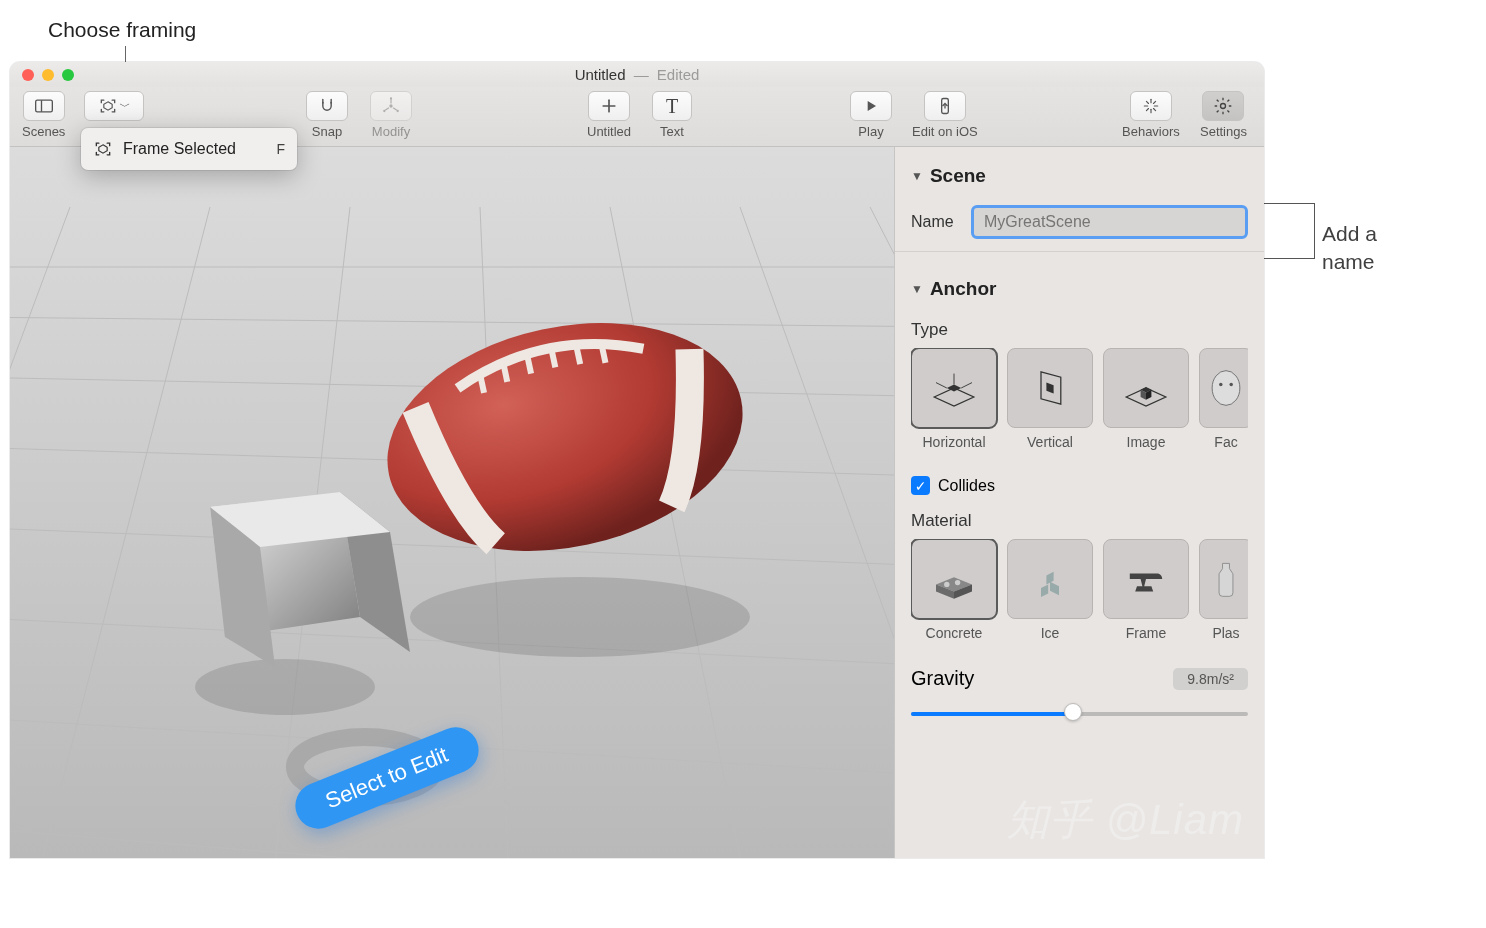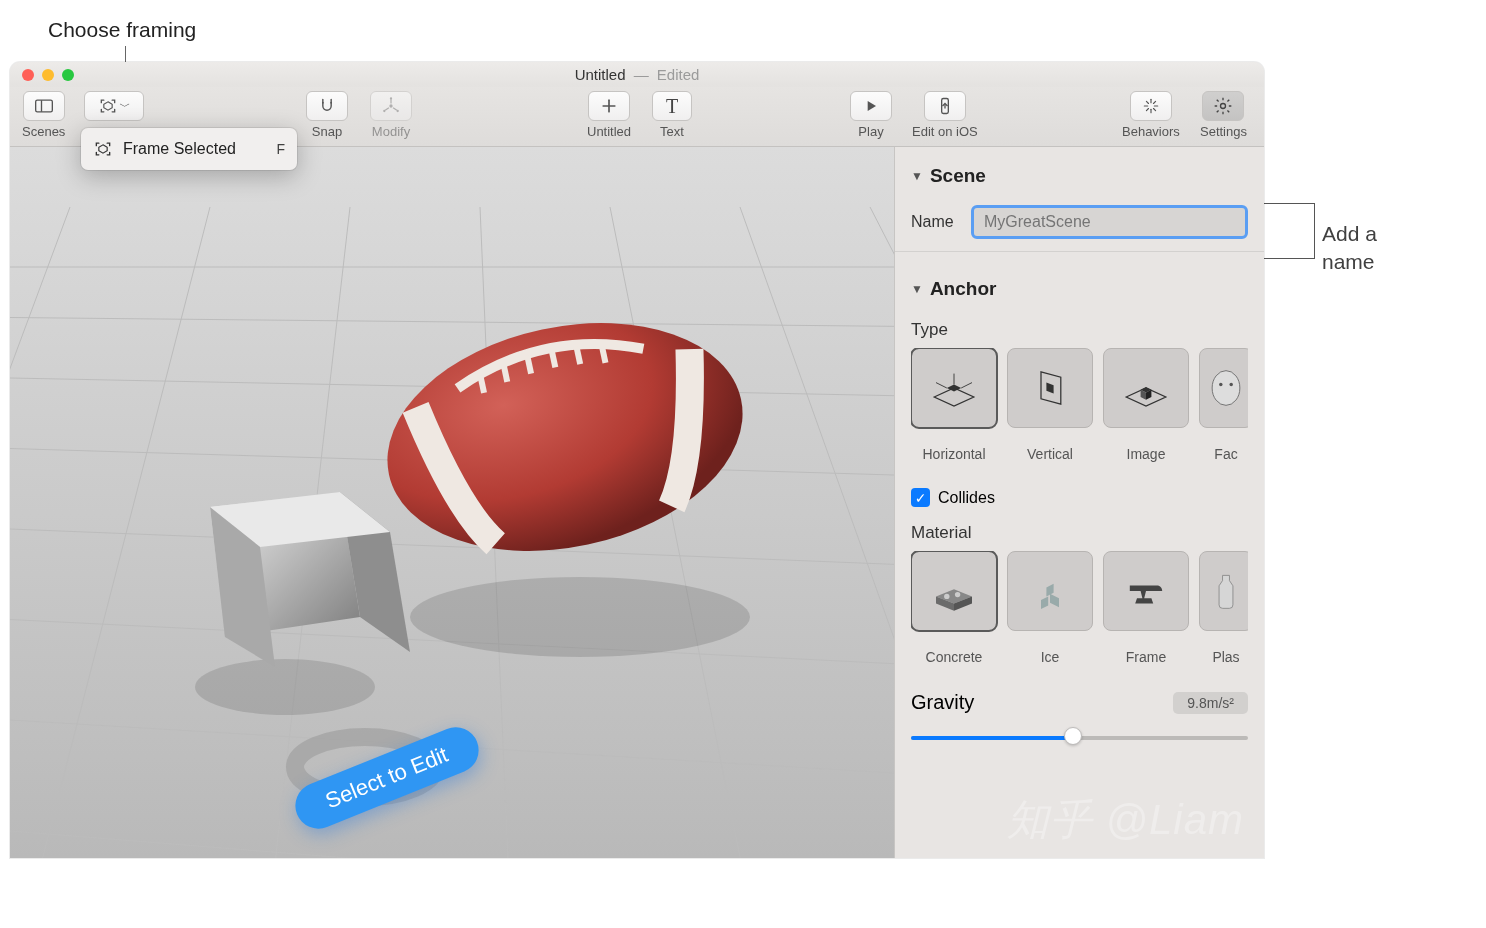--- a/index.html
+++ b/index.html
@@ -64,21 +64,21 @@
 .insp-head { display:flex; align-items:center; gap:7px; font-size:19px; font-weight:600; color:#222; padding: 8px 0 4px; }
 .insp-head .disclosure { font-size:12px; color:#555; }
 .insp-row { display:flex; align-items:center; margin-top:14px; gap: 12px; }
 .insp-row label { font-size:16px; color:#333; width: 48px;}
 .name-input { flex:1; height:34px; background:#d7d5d3; border:3px solid #5a9ef3; border-radius:6px; padding:0 10px; font-size:16px; color:#7a7a7a; outline:none;}
 .insp-subhead { font-size:17px; color:#333; margin: 16px 0 8px; }
 .tile-row { display:flex; gap:10px; overflow:hidden; }
 .tile { display:flex; flex-direction:column; align-items:center; }
 .tile-box { width:86px; height:80px; background:#cfcccb; border:1px solid #b7b4b2; border-radius:8px; display:flex; align-items:center; justify-content:center;}
 .tile-box.sel { outline:2px solid #5a5a5a; outline-offset:-1px;}
-.tile-label { font-size:14px; color:#555; margin-top:18px; }
+.tile-label { font-size:14px; color:#555; margin-top:6px; }
 .tile svg { width: 54px; height:54px; }
 .check-row { display:flex; align-items:center; gap:8px; margin-top:26px;}
 .checkbox { width:19px; height:19px; border-radius:4px; background:#0a7aff; display:flex; align-items:center; justify-content:center; color:#fff; font-size:14px;}
 .gravity-row { display:flex; align-items:center; justify-content:space-between; margin-top:26px;}
 .gravity-badge { background:#d2d0ce; border-radius:5px; padding:3px 14px; font-size:14px; color:#555;}
 .slider { position:relative; margin-top:12px; height:20px; }
 .slider-track { position:absolute; left:0; right:0; top:50%; height:4px; background:#bcbab8; border-radius:2px;}
 .slider-fill { position:absolute; left:0; top:50%; height:4px; background:#0a7aff; border-radius:2px; width:48%;}
 .slider-knob { position:absolute; left:48%; top:50%; width:18px; height:18px; background:#fff; border:1px solid #bdbbba; border-radius:50%; transform:translate(-50%,-50%); box-shadow:0 1px 3px rgba(0,0,0,0.2);}
 hr.sep { border:none; border-top:1px solid #d3d1cf; margin:12px -16px 0;}

